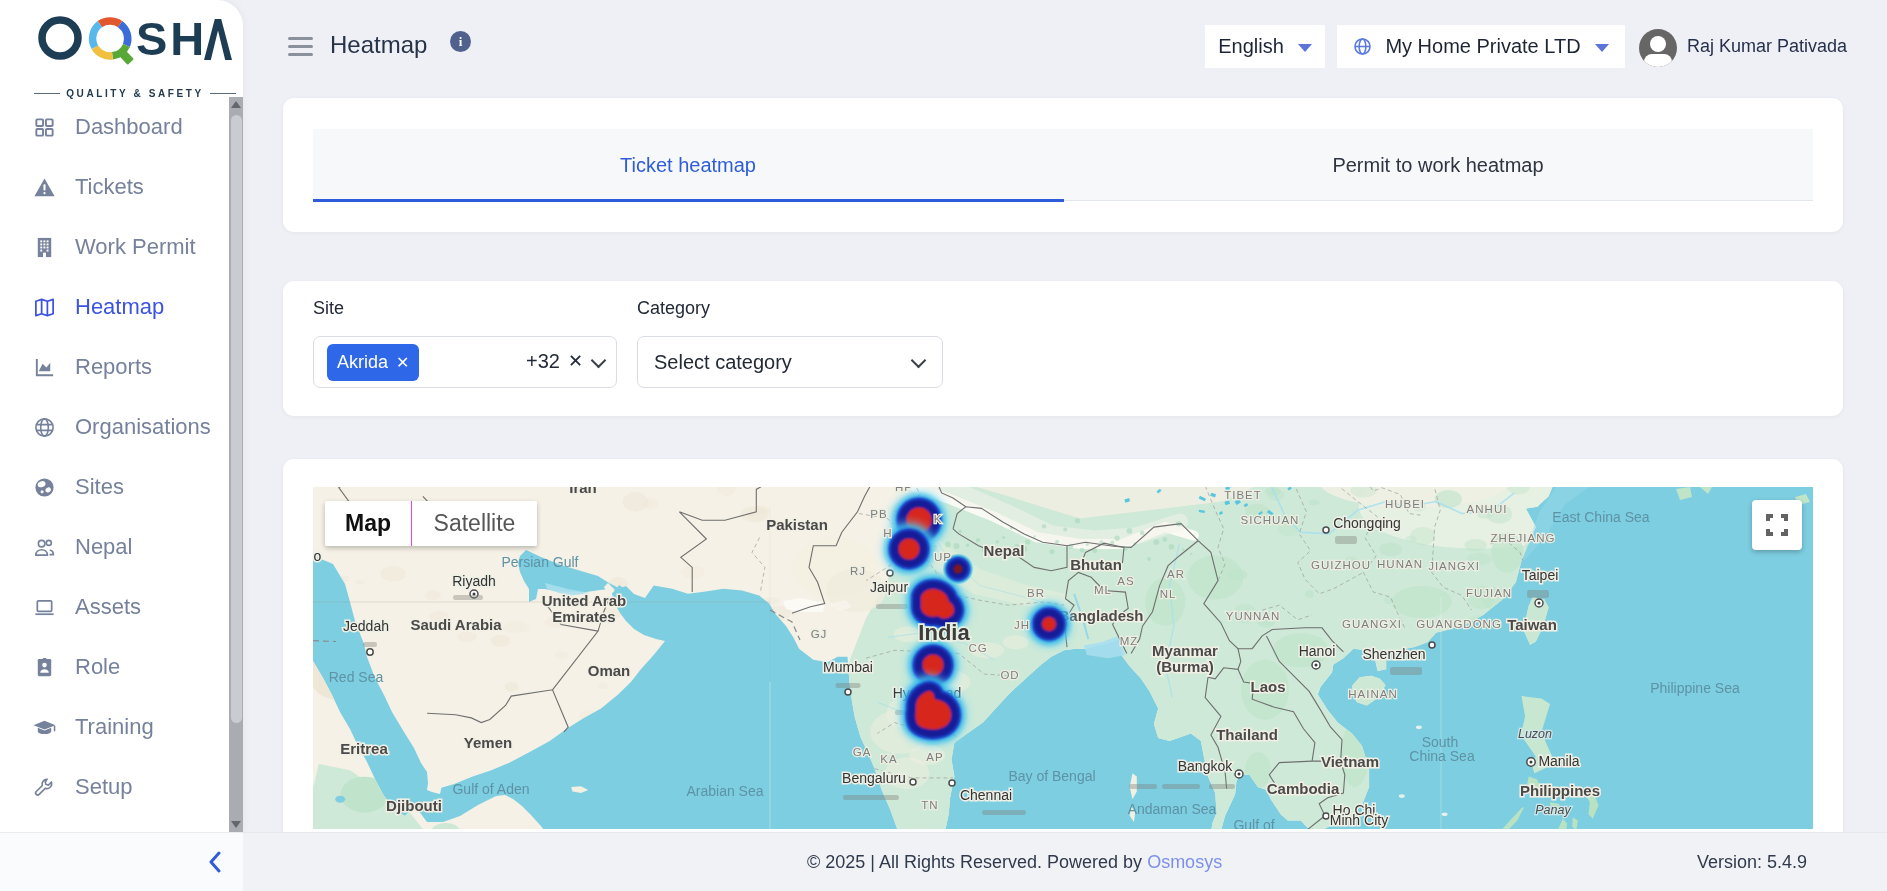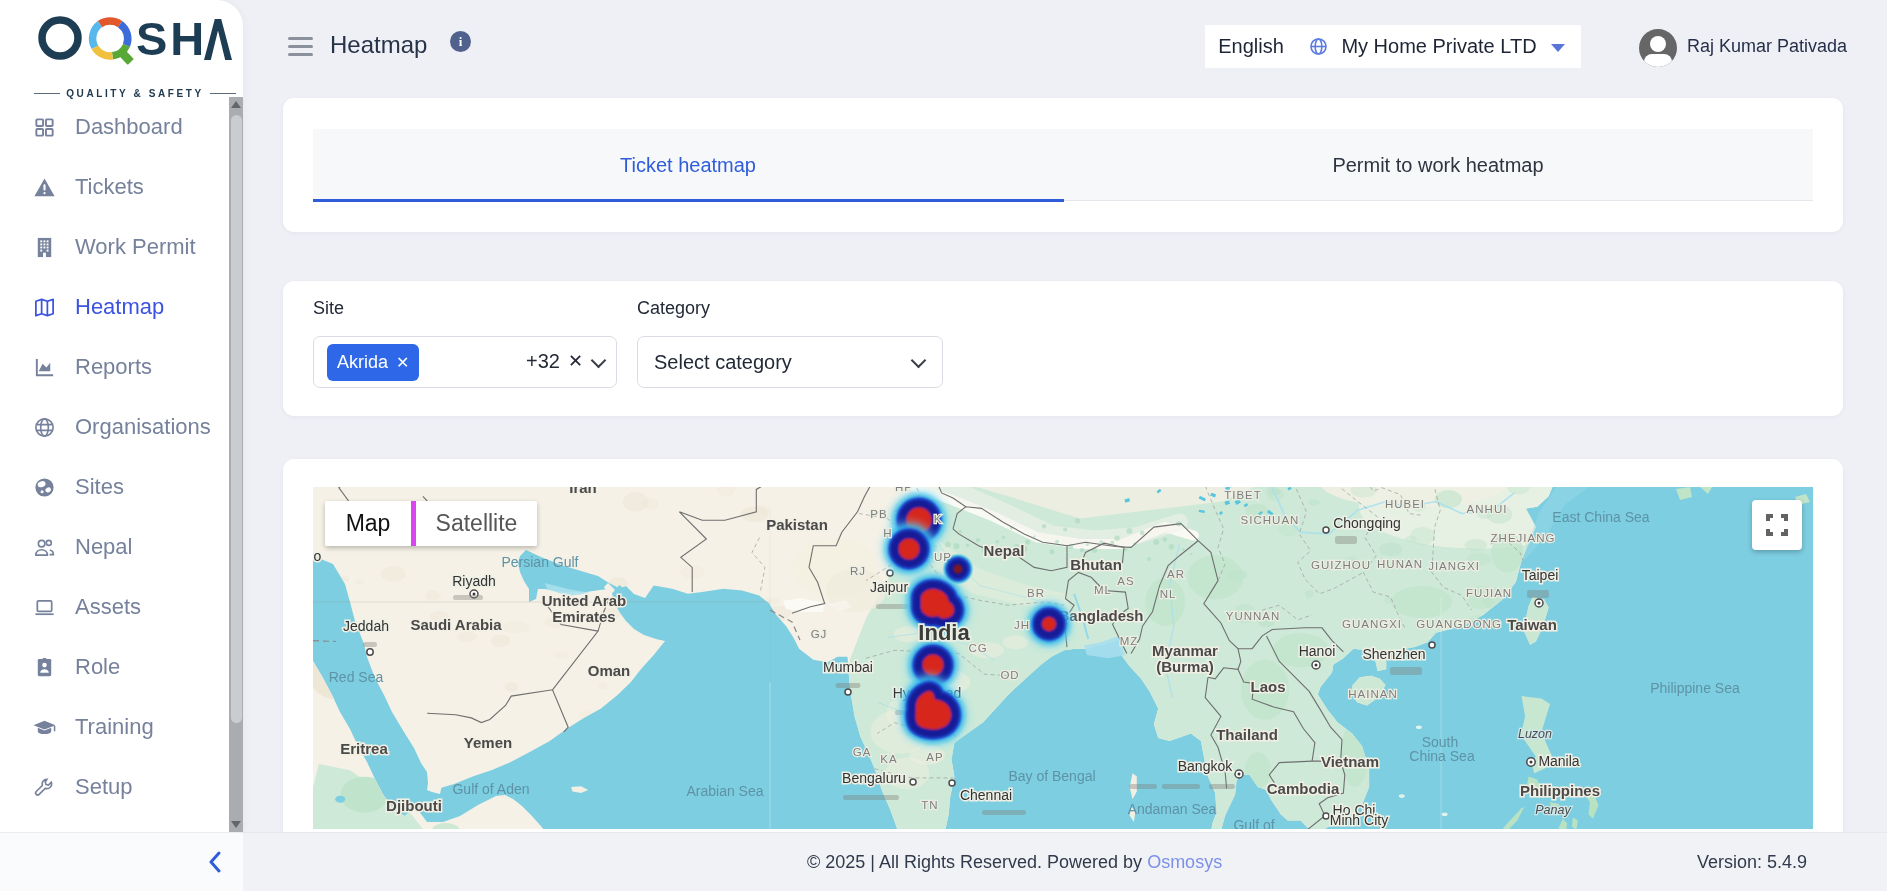--- a/index.html
+++ b/index.html
@@ -16,21 +16,21 @@
 .sbar .ar{position:absolute;left:0;width:0;height:0;border-left:5px solid transparent;border-right:5px solid transparent;margin-left:2px}
 .collapse{position:absolute;left:0;top:832px;width:243px;height:59px;background:#fafbfd;border-top:1px solid #e9ebef;z-index:30}
 .header{position:absolute;left:243px;top:0;width:1644px;height:98px}
 .hamb{position:absolute;left:45px;top:37px;width:25px}
 .hamb div{height:2.6px;background:#8a909c;border-radius:2px;margin-bottom:5.4px}
 .htitle{position:absolute;left:87px;top:31px;font-size:24px;color:#273349;font-weight:500}
 .hinfo{position:absolute;left:207px;top:31px;width:21px;height:21px;border-radius:50%;background:#51618e;color:#fff;font-size:13px;font-weight:700;text-align:center;line-height:21px;font-family:"Liberation Serif",serif}
 .pill{position:absolute;background:#fff;border-radius:1px;display:flex;align-items:center;justify-content:center}
 .pill-en{left:962px;top:25px;width:120px;height:43px;font-size:20px;color:#1d2433}
 .caret{width:0;height:0;border-left:7px solid transparent;border-right:7px solid transparent;border-top:8px solid #5b74d8;margin-left:14px;margin-top:3px}
-.pill-co{left:1050px;top:25px;width:288px;height:43px;font-size:20px;color:#1d2433}
+.pill-co{left:1094px;top:25px;width:288px;height:43px;font-size:20px;color:#1d2433}
 .globe{width:19px;height:19px;margin-right:13px}
 .avatar{position:absolute;left:1396px;top:29px;width:38px;height:38px;border-radius:50%;background:#666;overflow:hidden}
 .avatar .hd{position:absolute;left:11px;top:7px;width:16px;height:16px;border-radius:50%;background:#fff}
 .avatar .bd{position:absolute;left:5px;top:25px;width:28px;height:18px;border-radius:8px;background:#fff}
 .uname{position:absolute;left:1444px;top:36px;font-size:18px;color:#27304a}
 .card{position:absolute;left:283px;width:1560px;background:#fff;border-radius:11px;box-shadow:0 1px 4px rgba(25,39,80,.05)}
 .card1{top:98px;height:134px}
 .tabstrip{position:absolute;left:30px;top:31px;width:1500px;height:72px;background:#f7f8fa;border-bottom:1px solid #e3e6ea}
 .tab{position:absolute;top:0;height:72px;width:750px;display:flex;align-items:center;justify-content:center;font-size:20px}
 .tab1{left:0;color:#2f5dd9}
@@ -40,22 +40,22 @@
 .flabel{position:absolute;top:17px;font-size:18px;color:#232a36}
 .fbox{position:absolute;top:55px;height:52px;background:#fff;border:1px solid #d9dde3;border-radius:7px}
 .chip{position:absolute;left:13px;top:7px;height:37px;background:#2e68e8;border-radius:6px;color:#fff;font-size:18px;display:flex;align-items:center;padding:12px 10px}
 .chip .x{margin-left:8px;font-size:16px}
 .plus32{position:absolute;right:56px;top:13px;font-size:20px;color:#232a36}
 .selx{position:absolute;right:33px;top:13px;font-size:18px;color:#232a36}
 .chev-d{position:absolute;right:12px;top:18px;width:11px;height:11px;border-right:2px solid #3a3f47;border-bottom:2px solid #3a3f47;transform:rotate(45deg)}
 .card3{top:459px;height:432px}
 .mapwrap{position:absolute;left:30px;top:28px;width:1500px;height:342px;overflow:hidden;background:#7dcee1}
 .gm-ctl{position:absolute;left:12px;top:14px;height:45px;display:flex;box-shadow:0 2px 5px rgba(0,0,0,.25);border-radius:2px;z-index:5}
-.gm-ctl .b1{width:86px;background:#fff;border-radius:2px 0 0 2px;font-size:23px;color:#111;display:flex;align-items:center;justify-content:center;font-weight:400}
-.gm-ctl .b2{width:126px;background:#fff;border-left:5px solid #d946ef;border-radius:0 2px 2px 0;font-size:23px;color:#565656;display:flex;align-items:center;justify-content:center}
+.gm-ctl .b1{width:86px;background:#fff;border-radius:2px 0 0 2px;font-size:23px;color:#111;display:flex;align-items:center;justify-content:center;font-weight:700}
+.gm-ctl .b2{width:126px;background:#fff;border-left:1px solid #d946ef;border-radius:0 2px 2px 0;font-size:23px;color:#565656;display:flex;align-items:center;justify-content:center}
 .gm-fs{position:absolute;right:11px;top:13px;width:50px;height:50px;background:#fff;border-radius:4px;box-shadow:0 2px 5px rgba(0,0,0,.25);z-index:5}
 .gm-fs svg{margin:14px}
 .footer{position:absolute;left:243px;top:832px;width:1644px;height:59px;background:#f1f2f5;border-top:1px solid #e6e8eb;z-index:20}
 .fcent{position:absolute;left:564px;top:19px;font-size:18px;color:#303a4c}
 .fcent a{color:#7c90e8;text-decoration:none}
 .fver{position:absolute;right:80px;top:19px;font-size:18px;color:#303a4c}
 text.sea{font-size:14px;fill:#5e93a6}
 text.cn{font-size:15px;font-weight:700;fill:#4a4a4a;stroke:#f2efe4;stroke-width:3px;paint-order:stroke}
 text.india{font-size:22px;font-weight:700;fill:#3c3c3c;stroke:#e9efe2;stroke-width:3.5px;paint-order:stroke}
 text.city{font-size:14px;fill:#333;stroke:#eef0e6;stroke-width:3px;paint-order:stroke}

